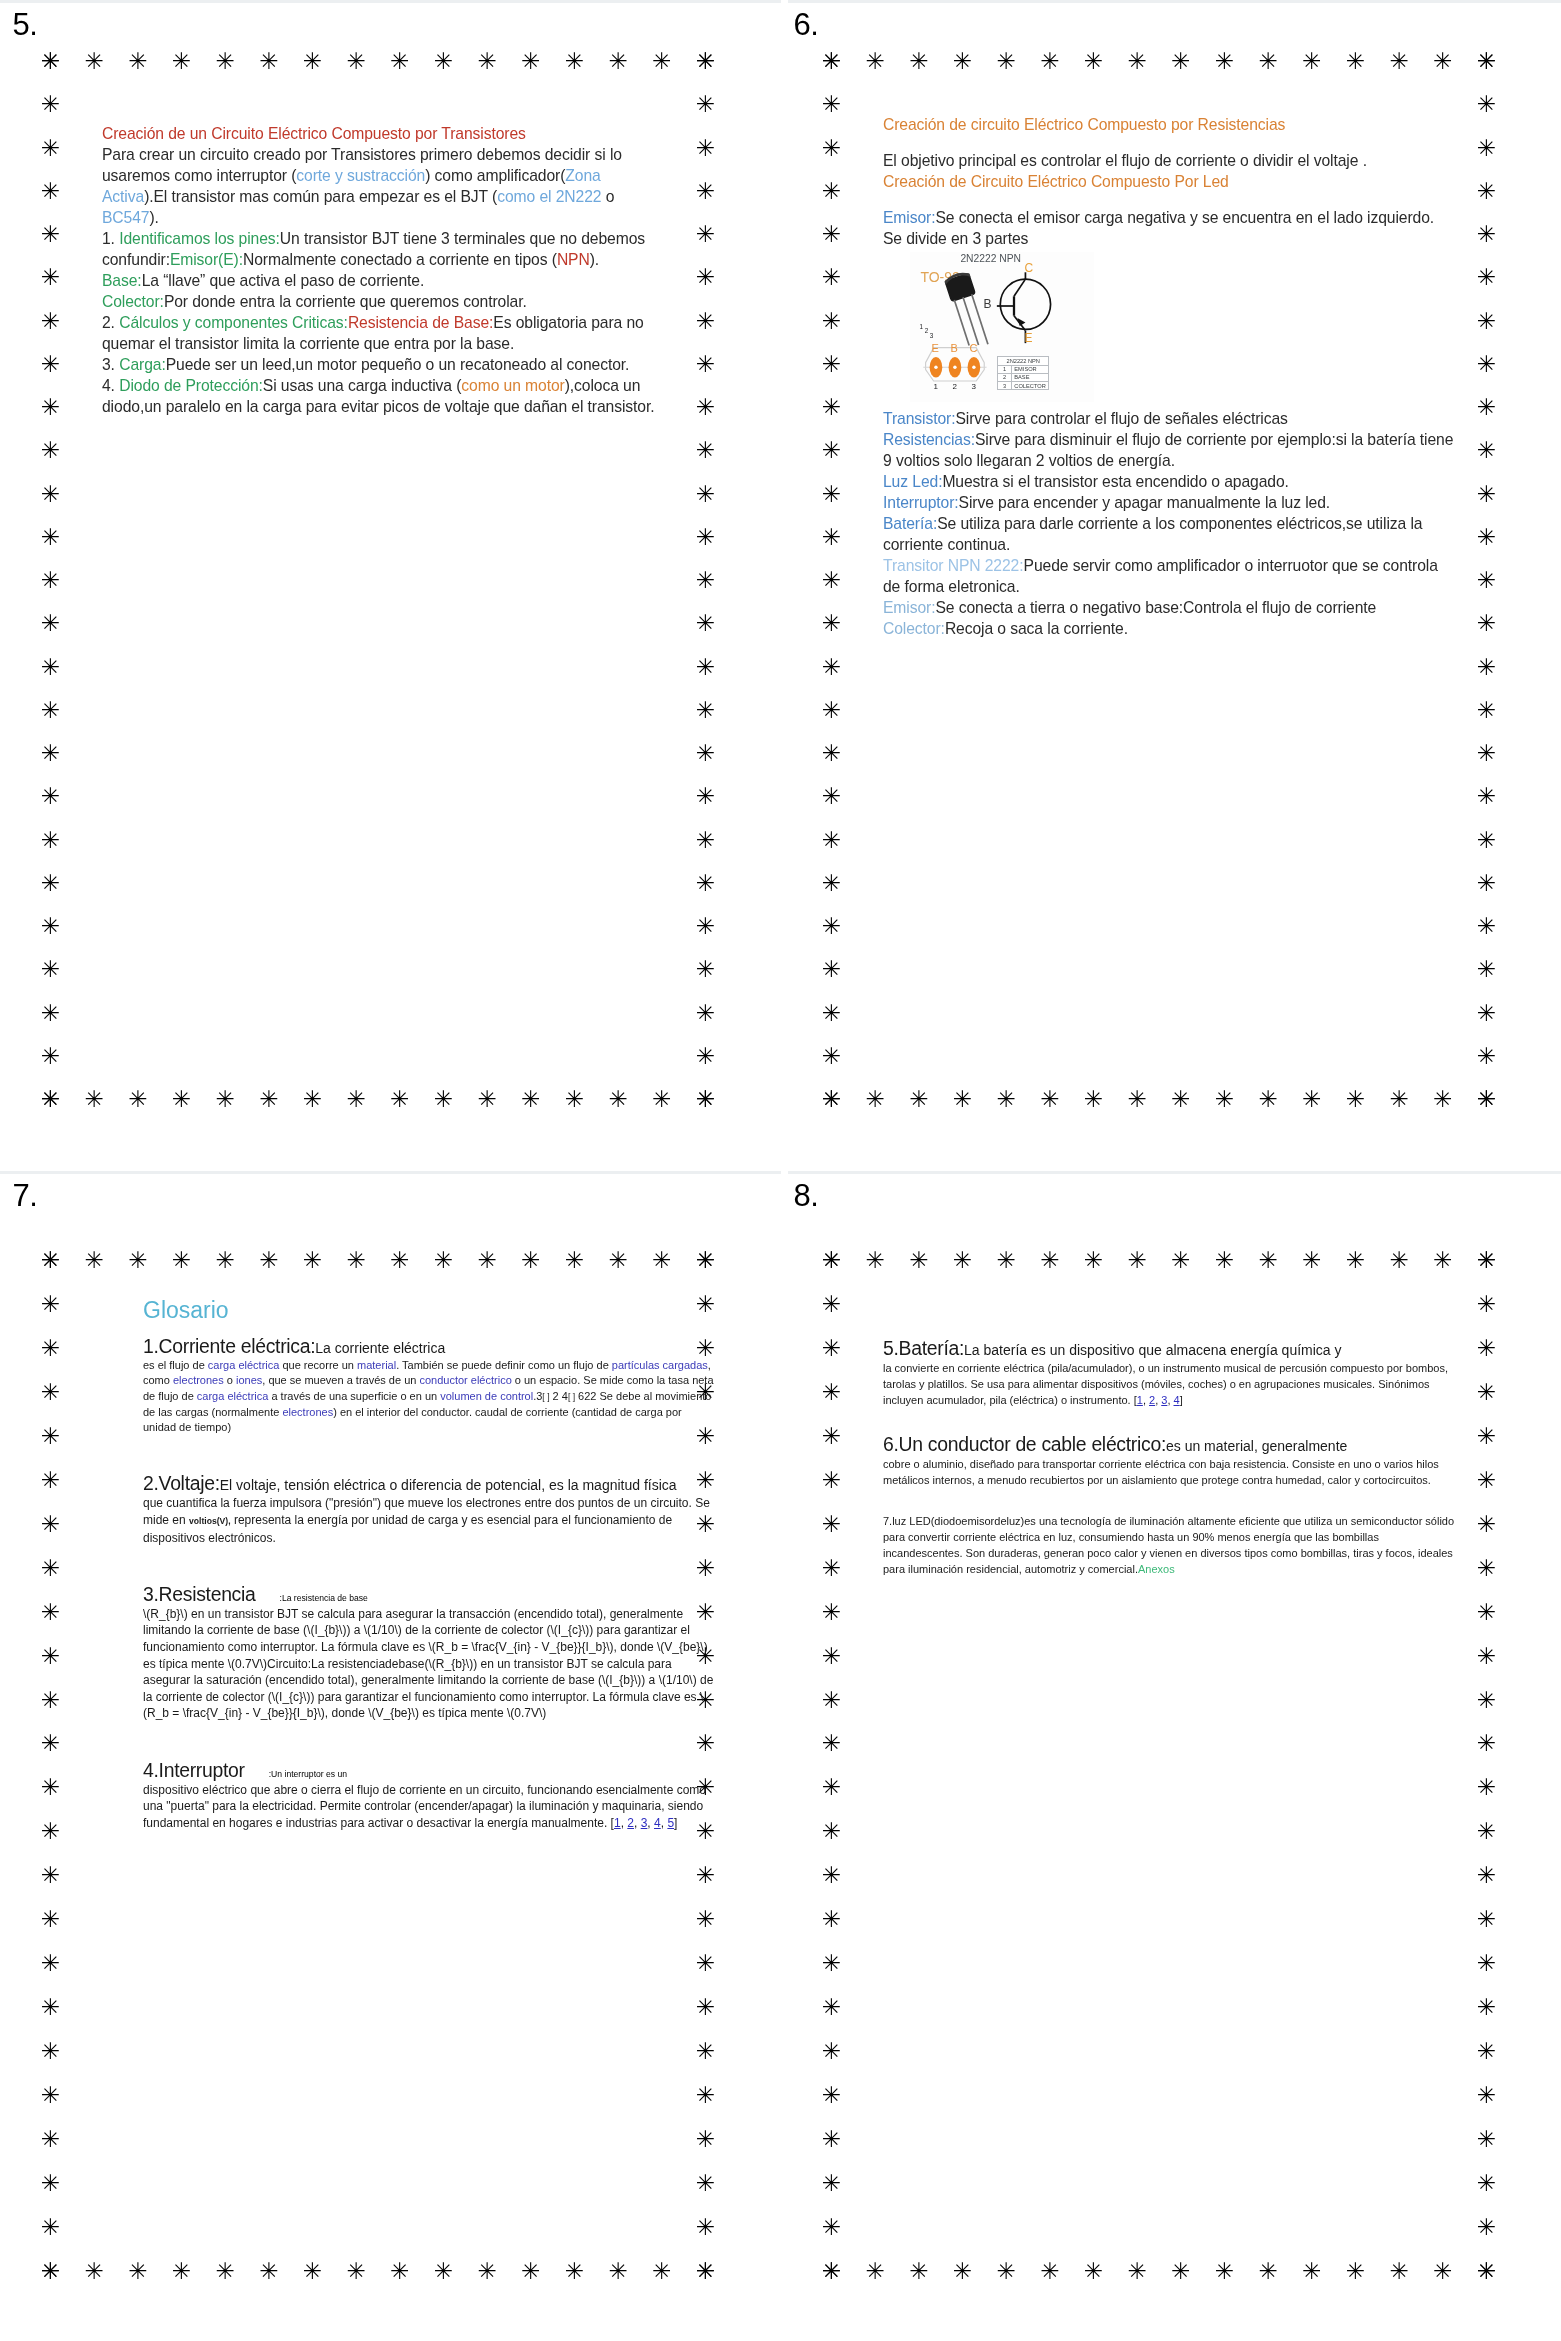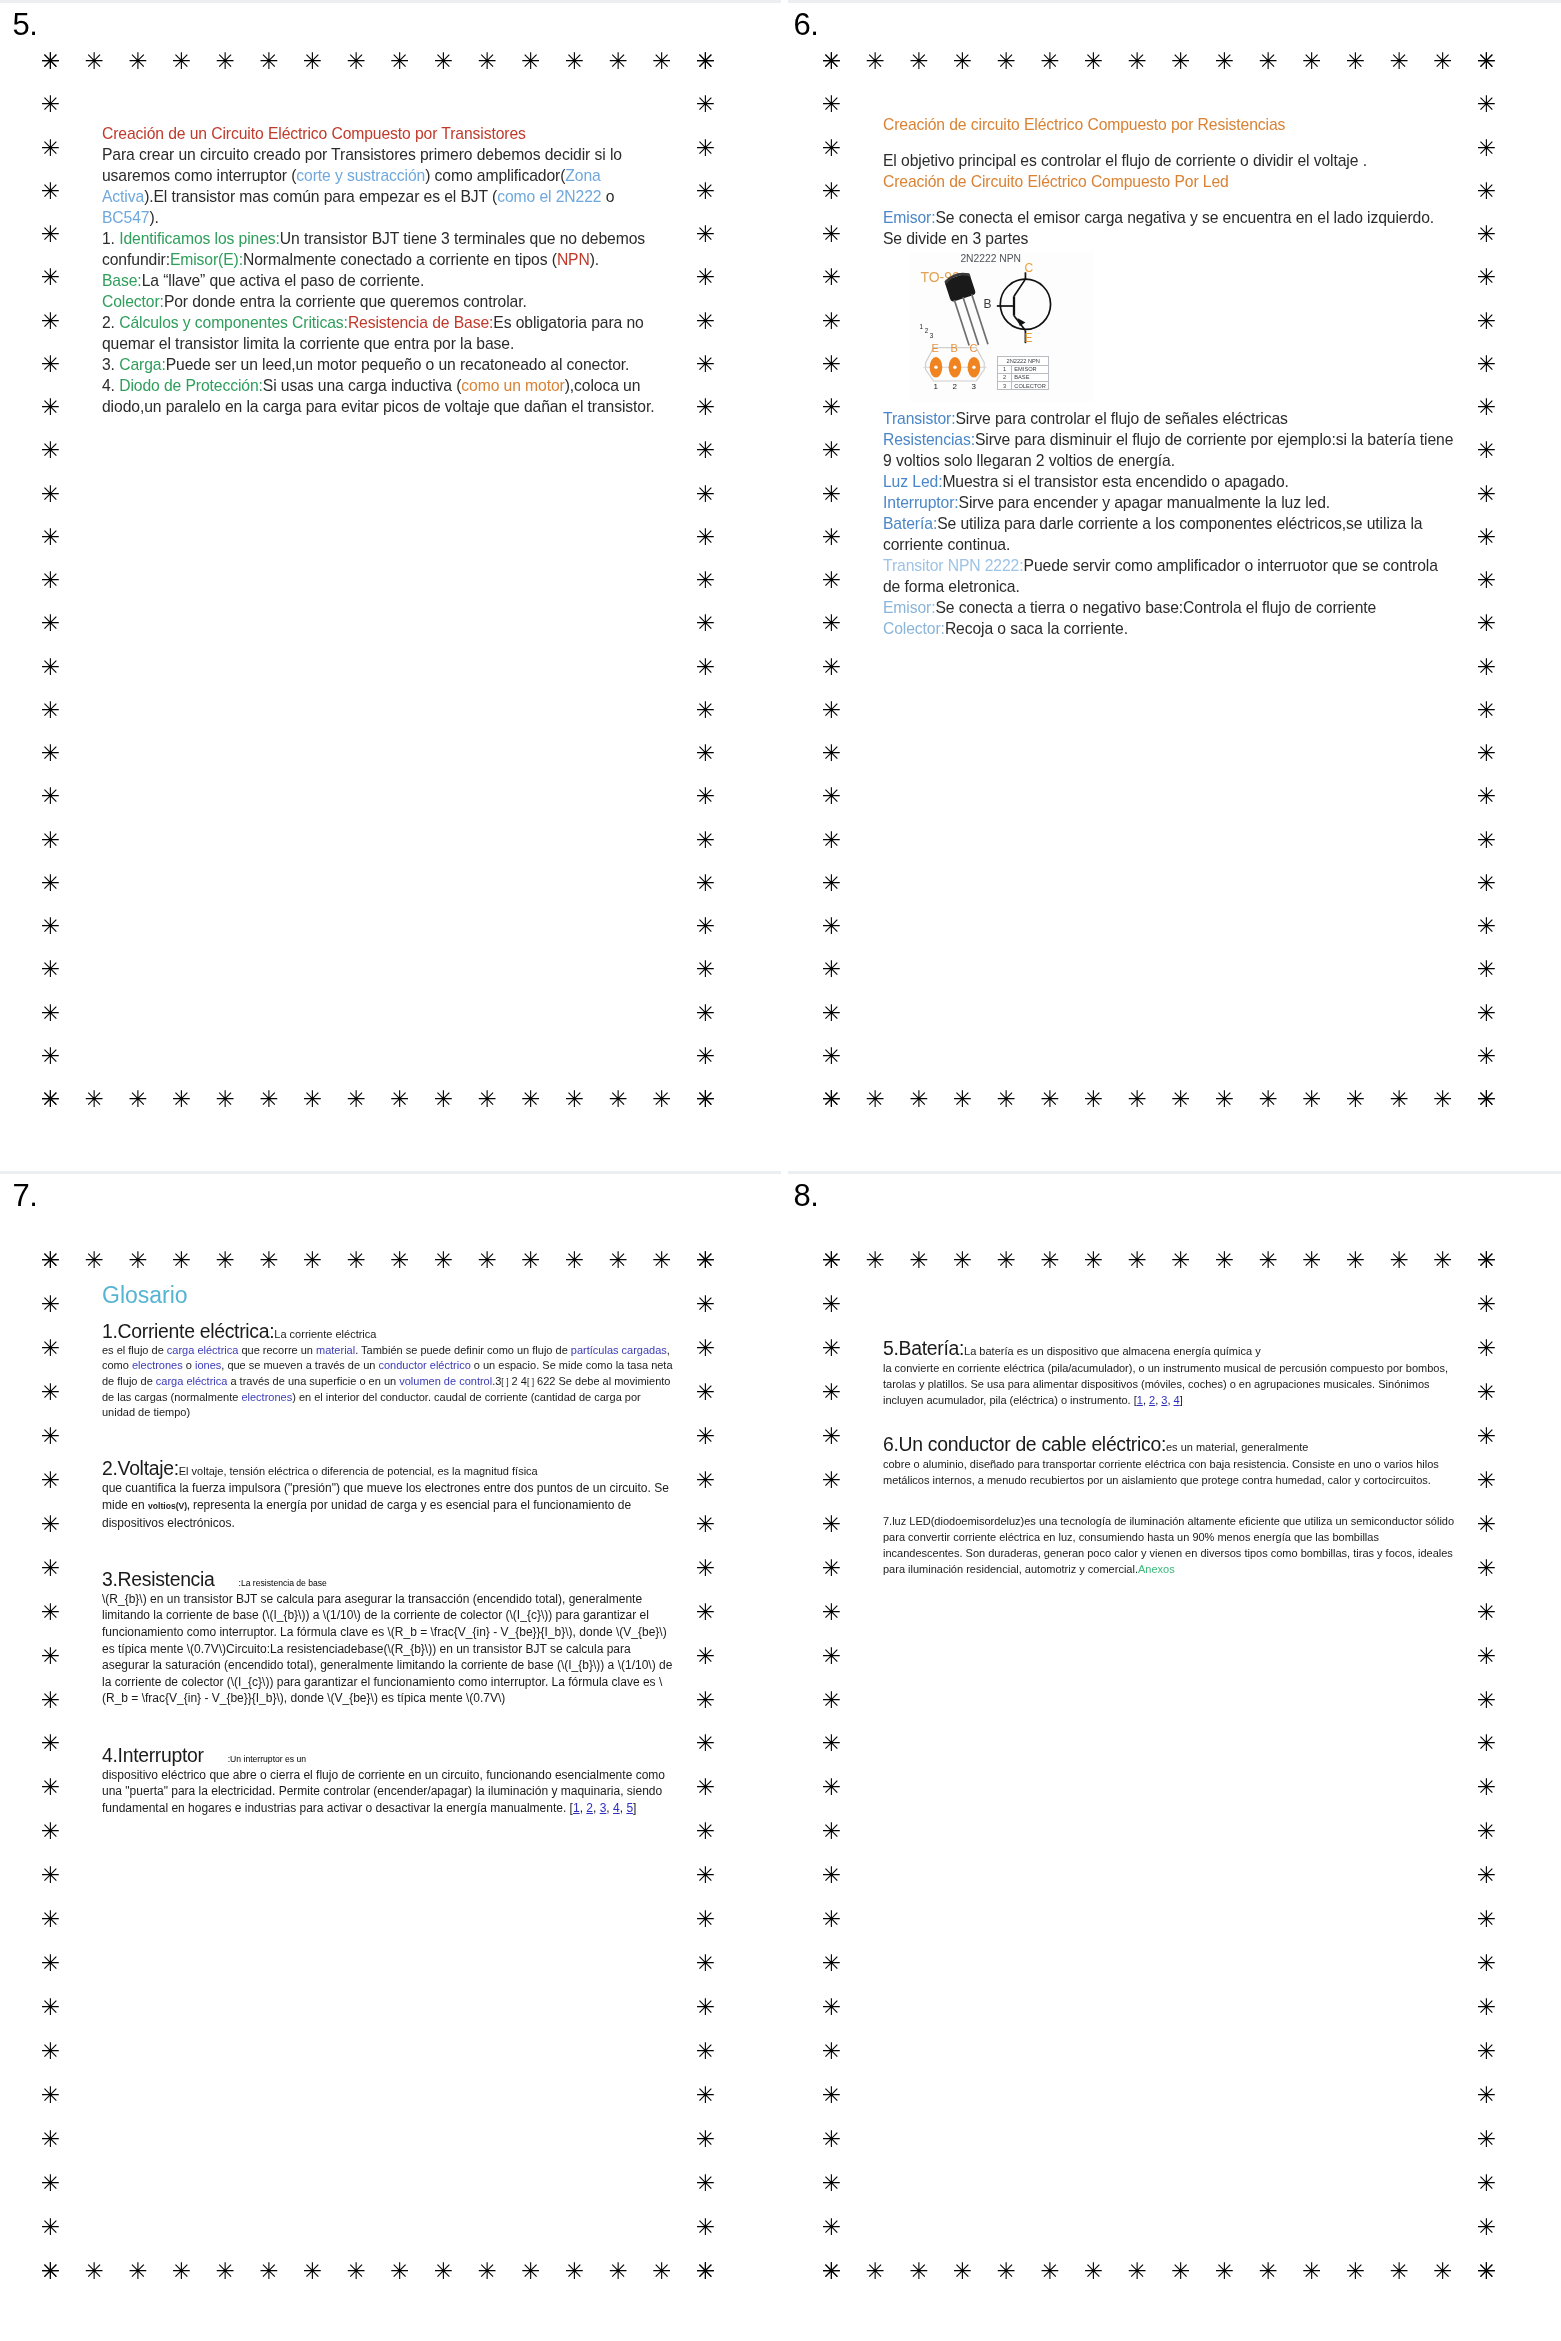--- a/index.html
+++ b/index.html
@@ -127,21 +127,21 @@
   }
   .gloss-entry { margin: 0 0 5.7px 0; }
   .gl-h {
     font-size: 19.4px;
     color: #1a1a1a;
     font-family: "Liberation Sans", sans-serif;
     letter-spacing: -0.3px;
   }
   .gl-h.small-gap { margin-right: 24px; }
   .gl-lead {
-    font-size: 11px;
+    font-size: 14px;
     color: #1a1a1a;
     text-align: right;
   }
   .gl-body {
     font-size: 11px;
     line-height: 15.4px;
     color: #1a1a1a;
     font-family: "Liberation Sans", sans-serif;
   }
   .gl-body.mid { font-size: 12px; line-height: 16.6px; }
@@ -607,21 +607,21 @@
           <span class="ast">✳</span>
           <span class="ast">✳</span>
           <span class="ast">✳</span>
           <span class="ast">✳</span>
           <span class="ast">✳</span>
           <span class="ast">✳</span>
           <span class="ast">✳</span>
         </div>
     </div>
 
-    <div class="content content-7" style="top:111px;">
+    <div class="content content-7" style="top:126px;margin-left:41px;">
       <p class="gloss-title">Glosario</p>
 
       <div class="gloss-entry">
         <span class="gl-h">1.Corriente eléctrica:</span><span class="gl-lead">La corriente eléctrica</span>
         <div class="gl-body">es el flujo de <span class="link">carga eléctrica</span> que recorre un <span class="link">material</span>. También se puede definir como un flujo de <span class="link">partículas cargadas</span>, como <span class="link">electrones</span> o <span class="link">iones</span>, que se mueven a través de un <span class="link">conductor eléctrico</span> o un espacio. Se mide como la tasa neta de flujo de <span class="link">carga eléctrica</span> a través de una superficie o en un <span class="link">volumen de control</span>.3<span class="gl-tiny">[ ]</span> 2 4<span class="gl-tiny">[ ]</span> 622 Se debe al movimiento de las cargas (normalmente <span class="link">electrones</span>) en el interior del conductor. caudal de corriente (cantidad de carga por unidad de tiempo)</div>
       </div>
 
       <div class="spacer-lg"></div>
 
       <div class="gloss-entry">

